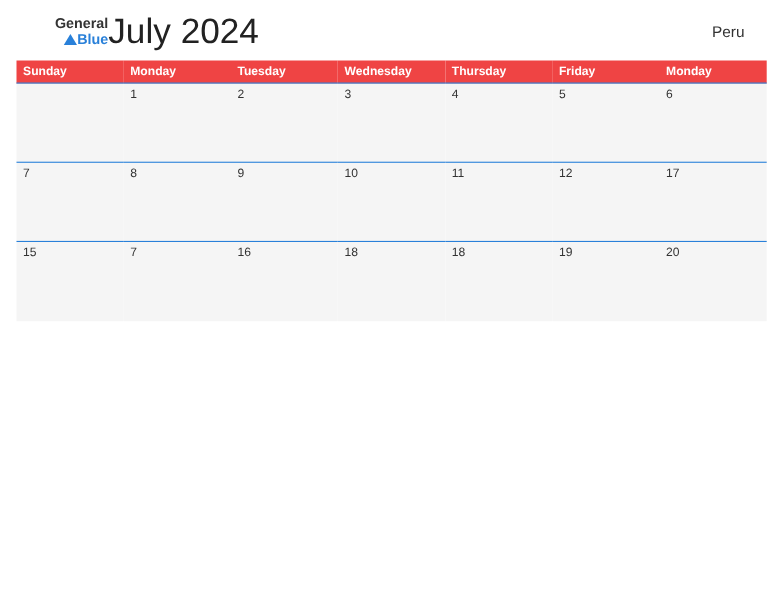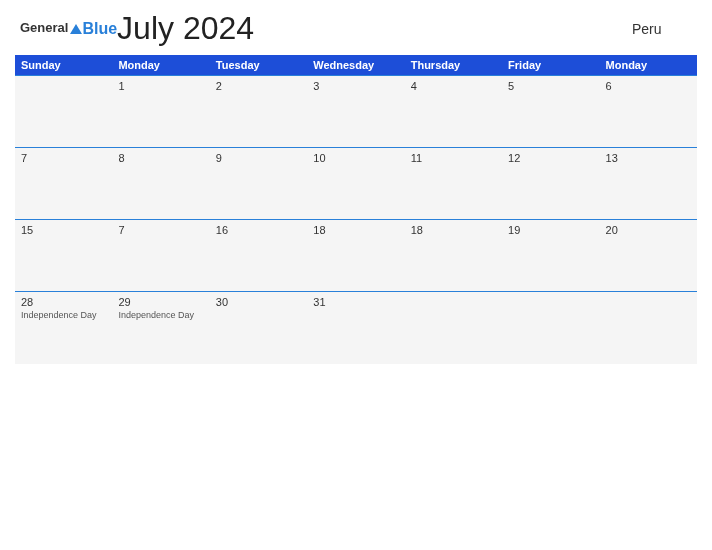--- a/index.html
+++ b/index.html
@@ -18,31 +18,32 @@
     }
     .header {
       display: flex;
       align-items: center;
       justify-content: space-between;
       margin-bottom: 8px;
       padding: 0 5px;
     }
     .logo {
       display: flex;
-      flex-direction: row;
-      align-items: center;
+      flex-direction: column;
+      align-items: flex-end;
       line-height: 1.1;
+      margin-left: 30px;
     }
     .logo-general {
       font-size: 13px;
       font-weight: bold;
       color: #333;
     }
     .logo-blue {
-      font-size: 16px;
+      font-size: 13px;
       font-weight: bold;
       color: #2980d9;
     }
     .logo-triangle {
       display: inline-block;
       width: 0;
       height: 0;
       border-left: 6px solid transparent;
       border-right: 6px solid transparent;
       border-bottom: 10px solid #2980d9;
@@ -58,29 +59,29 @@
       font-weight: normal;
       color: #222;
       text-align: left;
       flex: 1;
     }
     .country {
       font-size: 14px;
       color: #333;
       font-weight: normal;
       min-width: 60px;
-      text-align: left;
+      text-align: center;
     }
     .calendar-table {
       width: 100%;
       border-collapse: collapse;
       table-layout: fixed;
     }
     .day-header {
-      background: #1d4ed8;
+      background: #ef4444;
       color: #fff;
       font-size: 11px;
       font-weight: bold;
       text-align: left;
       padding: 4px 6px;
       border: none;
     }
     .week-row {
       border-top: 1.5px solid #2980d9;
     }
@@ -174,21 +175,21 @@
           <td class="day-cell">
             <span class="day-num">10</span>
           </td>
           <td class="day-cell">
             <span class="day-num">11</span>
           </td>
           <td class="day-cell">
             <span class="day-num">12</span>
           </td>
           <td class="day-cell">
-            <span class="day-num">13</span>
+            <span class="day-num">17</span>
           </td>
         </tr>
         <tr class="week-row">
           <td class="day-cell">
             <span class="day-num">15</span>
           </td>
           <td class="day-cell">
             <span class="day-num">7</span>
           </td>
           <td class="day-cell">
@@ -199,35 +200,16 @@
           </td>
           <td class="day-cell">
             <span class="day-num">18</span>
           </td>
           <td class="day-cell">
             <span class="day-num">19</span>
           </td>
           <td class="day-cell">
             <span class="day-num">20</span>
           </td>
-        </tr>
-        <tr class="week-row">
-          <td class="day-cell">
-            <span class="day-num">28</span>
-            <span class="day-event">Independence Day</span>
-          </td>
-          <td class="day-cell">
-            <span class="day-num">29</span>
-            <span class="day-event">Independence Day</span>
-          </td>
-          <td class="day-cell">
-            <span class="day-num">30</span>
-          </td>
-          <td class="day-cell">
-            <span class="day-num">31</span>
-          </td>
-          <td class="day-cell"></td>
-          <td class="day-cell"></td>
-          <td class="day-cell"></td>
         </tr>
       </tbody>
   </table>
 </div>
 
 </body></html>

